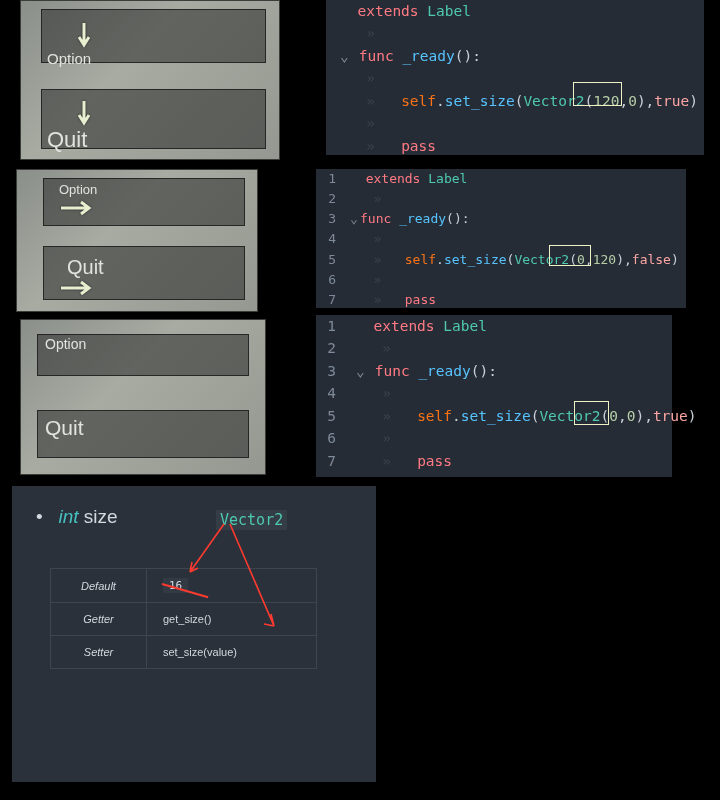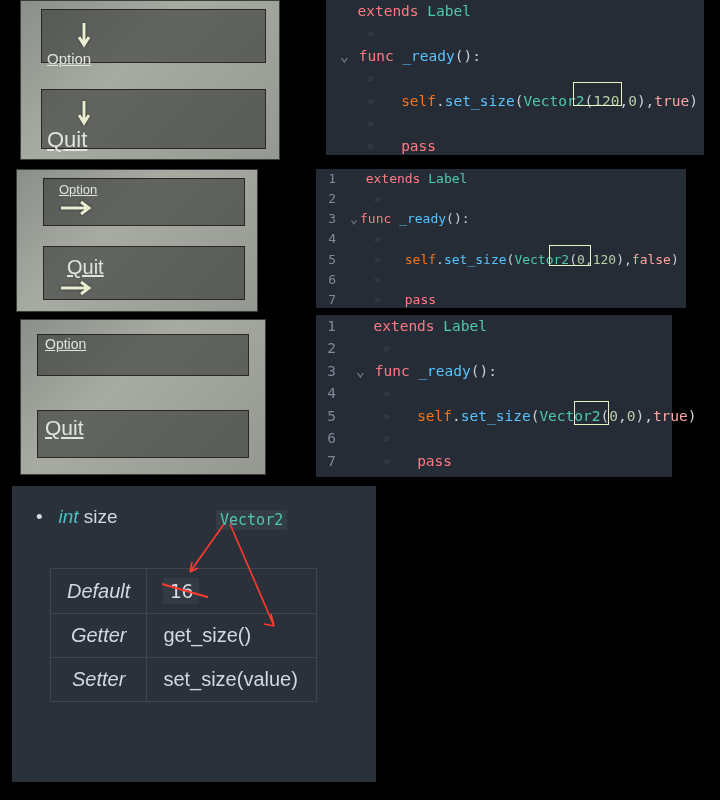--- a/index.html
+++ b/index.html
@@ -19,21 +19,21 @@
     border: 1px solid #3a3d3a;
   }
   .menu-btn {
     position: absolute;
     background: rgba(40,42,40,0.55);
     border: 1px solid rgba(20,20,20,0.75);
     color: #e6e6e0;
     font-weight: 400;
     letter-spacing: 0.5px;
   }
-  .lbl { position: absolute; color: #e0e4dd; font-weight: 300; text-decoration: underline; }
+  .lbl { position: absolute; color: #e0e4dd; font-weight: 300; }
 
   .arrow-down {
     position: absolute;
     width: 14px; height: 28px;
     stroke: #e8eed0; stroke-width: 3; fill: none;
     filter: drop-shadow(0 0 1px rgba(0,0,0,0.6));
   }
   .arrow-right {
     position: absolute;
     width: 34px; height: 16px;
@@ -91,21 +91,21 @@
   .docs-panel .chip {
     background:#343c46; font-family: ui-monospace, Menlo, Consolas, monospace;
     color:#4ec9b0; padding:1px 4px;
   }
   .docs-table {
     border-collapse: collapse; margin-top: 40px; margin-left: 14px;
   }
   .docs-table td {
     border:1px solid #3c4550;
     padding: 10px 16px;
-    font-size: 20px;
+    font-size: 11px;
   }
   .docs-table td:first-child { font-style: italic; text-align:center; width:96px;}
   .docs-table td:nth-child(2){ width:170px;margin-left:16px; }
   .strike { position:absolute; border-top:2px solid #ff3a2f; transform-origin:left center; }
   .red-arrow { position:absolute; stroke:#ff3a2f; stroke-width:1.6; fill:none; }
   .desc-box {
     margin-top: 38px;
     display:inline-block;
     border:1.5px solid #ff4a3f;
     padding: 6px 10px;

